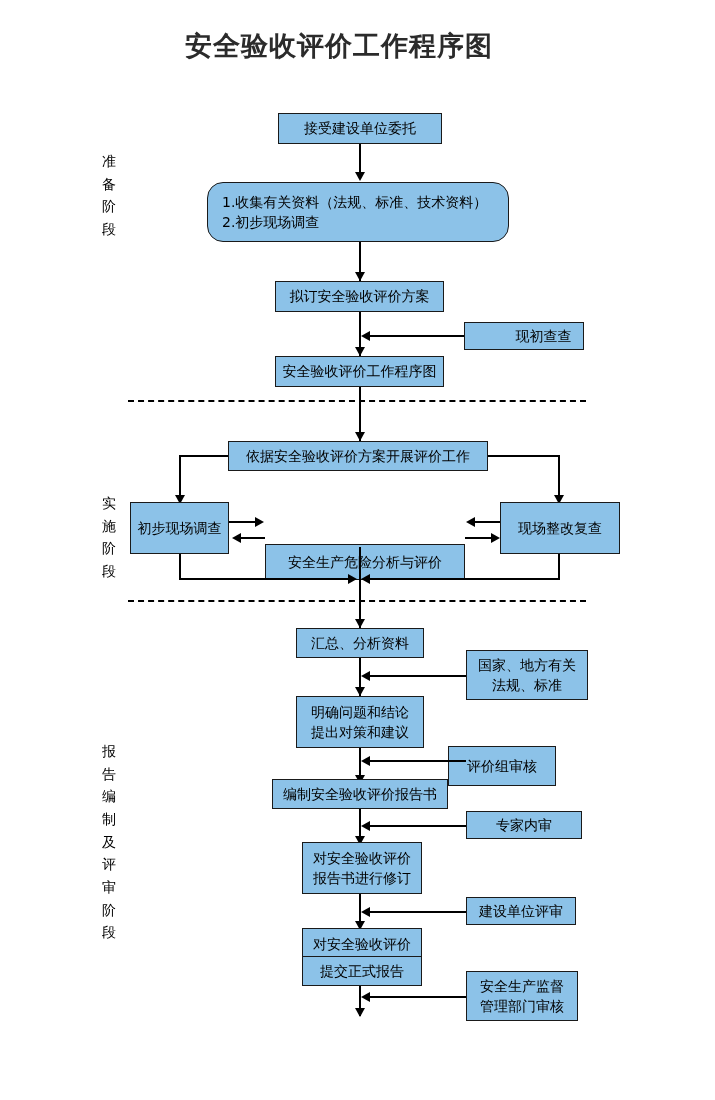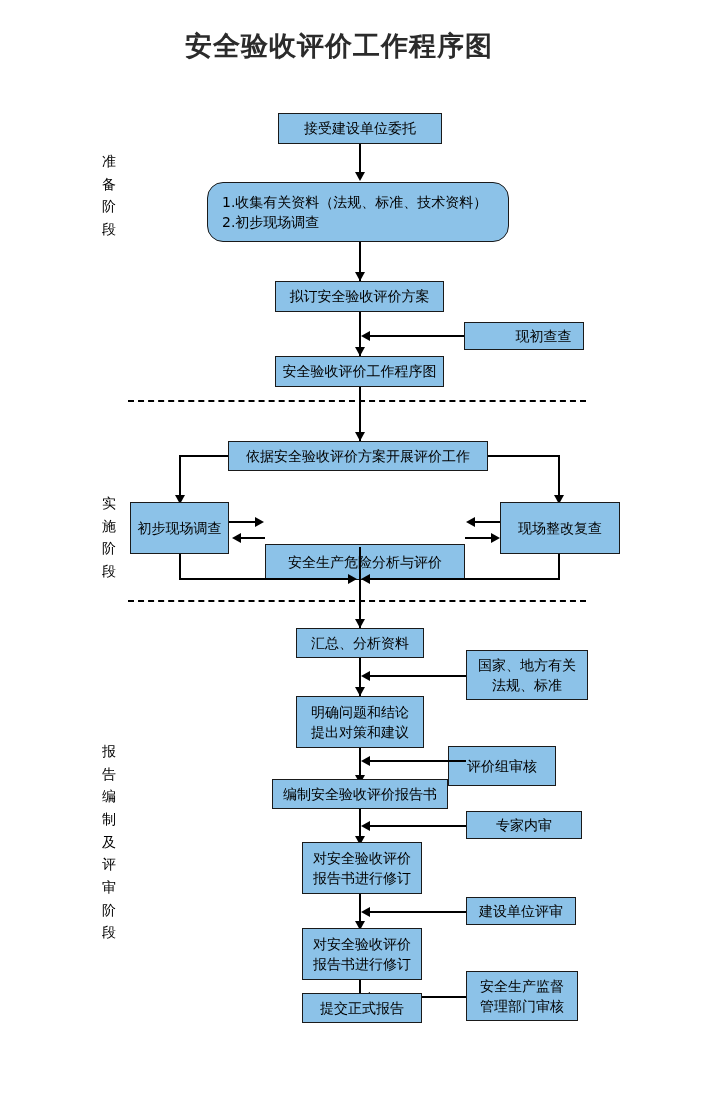--- a/index.html
+++ b/index.html
@@ -275,17 +275,17 @@
   <div class="vline" style="left:359px; top:980px; height:36px;"></div>
   <div class="arrow arrow-down" style="left:355px; top:1008px;"></div>
 
   <div class="node" style="left:466px; top:971px; width:112px; height:50px;">
     <span class="ln">安全生产监督</span>
     <span class="ln">管理部门审核</span>
   </div>
   <div class="hline" style="left:368px; top:996px; width:98px;"></div>
   <div class="arrow arrow-left" style="left:361px; top:992px;"></div>
 
-  <div class="node" style="left:302px; top:993px; width:120px; height:30px;">
+  <div class="node" style="left:302px; top:956px; width:120px; height:30px;">
     <span class="ln">提交正式报告</span>
   </div>
 
 </div>
 
 </body></html>

